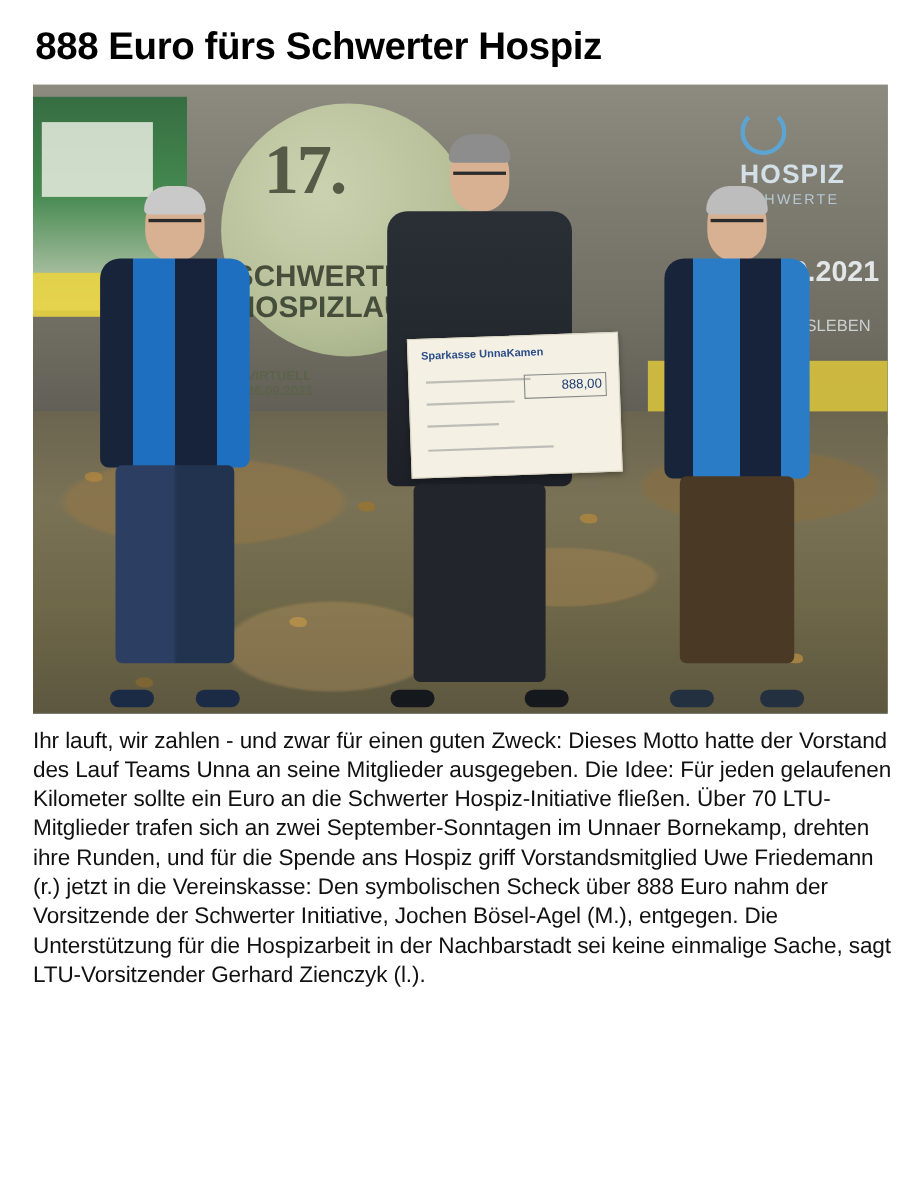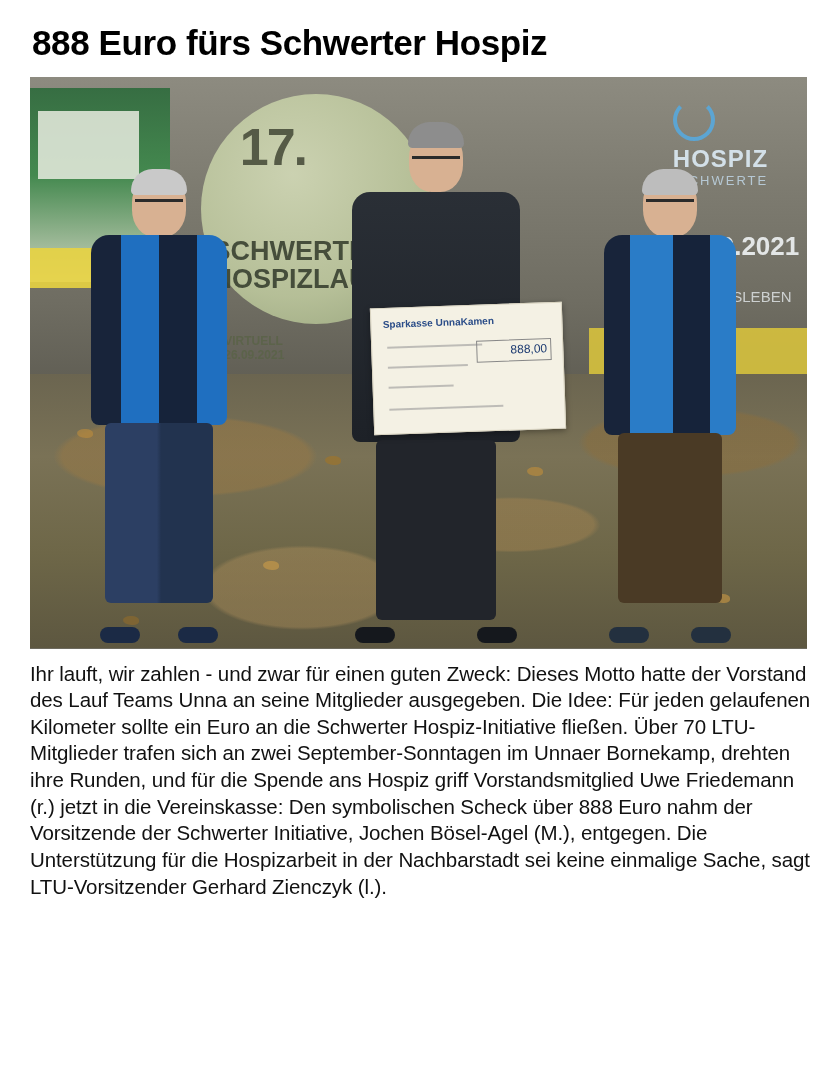--- a/index.html
+++ b/index.html
@@ -57,36 +57,37 @@
     background: #e8d341; opacity: .9;
   }
   .circle-badge {
     position: absolute; left: 22%; top: 3%; width: 230px; height: 230px;
     border-radius: 50%;
     background: radial-gradient(circle at 40% 35%, #cfd6b4 0%, #b9c39a 60%, #97a57c 100%);
     opacity: .95;
   }
   .badge-17 {
     position: absolute; left: 27%; top: 7%;
-    font-size: 52px; font-weight: bold; color: #4a4f3c; opacity:.9;
+    font-size: 64px; font-weight: bold; color: #4a4f3c; opacity:.9;
     letter-spacing: -2px;
+    font-family: Liberation Serif, serif;
   }
   .badge-text {
     position: absolute; left: 23.5%; top: 28%;
     font-size: 27px; font-weight: bold; color: #3c4433; line-height: 1.05;
     opacity: .92;
   }
   .badge-sub {
     position: absolute; left: 25%; top: 45%;
     font-size: 12px; font-weight: bold; color: #5b6349; line-height: 1.2;
     opacity:.9;
   }
   .hospiz-logo {
     position: absolute; right: 5%; top: 4%;
-    text-align: right; color: #e8eef2; opacity: .95; margin-left: 36px;
+    text-align: left; color: #e8eef2; opacity: .95; margin-left: 36px;
   }
   .hospiz-ring {
     width: 34px; height: 34px; border: 4px solid #5aa7d8; border-radius: 50%;
     border-top-color: transparent; margin-bottom: 4px;
   }
   .hospiz-word { font-size: 24px; font-weight: bold; color:#d8e6ef; letter-spacing:1px;}
   .hospiz-sub { font-size: 13px; color:#b9cdda; letter-spacing:2px;}
   .date-text {
     position: absolute; right: 1%; top: 27%;
     font-size: 26px; font-weight: bold; color: #eceff0; opacity:.93;

